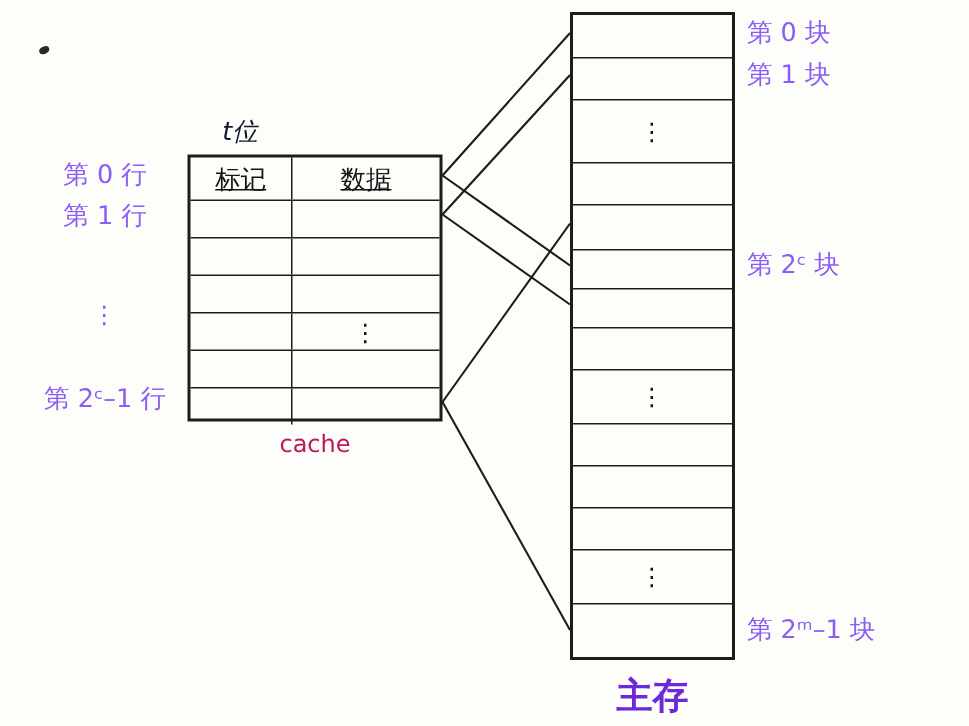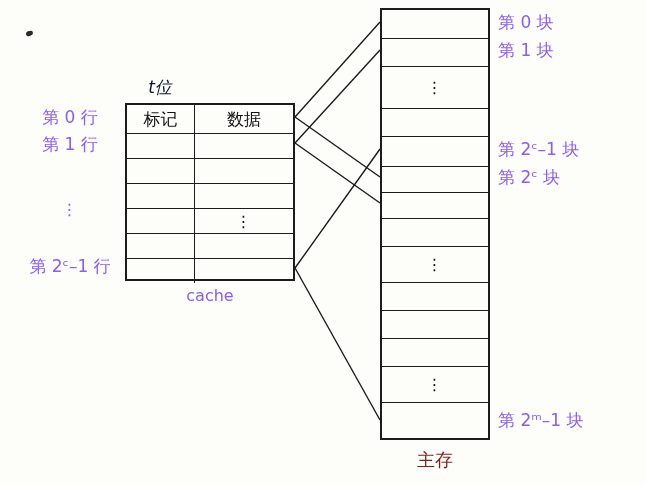--- a/index.html
+++ b/index.html
@@ -25,41 +25,41 @@
     position:absolute;left:125px;top:76px;width:70px;
     text-align:center;font-size:17px;font-style:italic;color:#0f172a;
   }
   
   .cache-table{
     position:absolute;left:125px;top:103px;width:170px;height:178px;
     border:2px solid #1c1c1c;box-sizing:border-box;
     display:flex;flex-direction:column;
   }
   .c-row{display:flex;flex:0 0 auto;box-sizing:border-box;border-top:1.5px solid #1c1c1c;}
-  .c-row:first-child{border-top:none;}
+  .c-row:first-child{border-top:none;text-decoration:underline;}
   .c-cell{box-sizing:border-box;display:flex;align-items:center;justify-content:center;
     font-size:17px;color:#141414;}
   .c-tag{width:68px;border-right:1.5px solid #1c1c1c;}
   .c-data{flex:1;text-align:center;}
   .cache-caption{
     position:absolute;left:125px;top:286px;width:170px;text-align:center;
-    font-size:16px;color:#8b5cf6;
+    font-size:16px;color:#be185d;
   }
   
   .memory{
     position:absolute;left:380px;top:8px;width:110px;height:432px;
     border:2px solid #1c1c1c;box-sizing:border-box;
     display:flex;flex-direction:column;
   }
   .m-row{box-sizing:border-box;border-top:1.5px solid #1c1c1c;flex:0 0 auto;
     display:flex;align-items:center;justify-content:center;font-size:16px;color:#141414;}
   .m-row:first-child{border-top:none;}
   .mem-caption{
     position:absolute;left:380px;top:448px;width:110px;text-align:center;
-    font-size:18px;color:#7f1d1d;
+    font-size:24px;color:#6d28d9;font-weight:bold;
   }
   .dots{font-size:16px;letter-spacing:1px;}
   .speck{
     position:absolute;left:26px;top:31px;width:7px;height:5px;
     background:#2a2a2a;border-radius:50% 40% 55% 45%;transform:rotate(-15deg);
   }
 </style>
 </head>
 <body>
 
@@ -130,17 +130,16 @@
     <div class="m-row" style="height:28px"></div>
     <div class="m-row" style="height:28px"></div>
     <div class="m-row" style="height:28px"></div>
     <div class="m-row dots" style="height:36px">⋮</div>
     <div class="m-row" style="height:40px"></div>
   </div>
   <div class="mem-caption">主存</div>
 
   <div class="lbl mem-label" style="top:12px">第 0 块</div>
   <div class="lbl mem-label" style="top:40px">第 1 块</div>
-  <div class="lbl mem-label" style="top:139px">第 2ᶜ–1 块</div>
   <div class="lbl mem-label" style="top:167px">第 2ᶜ 块</div>
   <div class="lbl mem-label" style="top:410px">第 2ᵐ–1 块</div>
 
 </div>
 
 </body></html>

